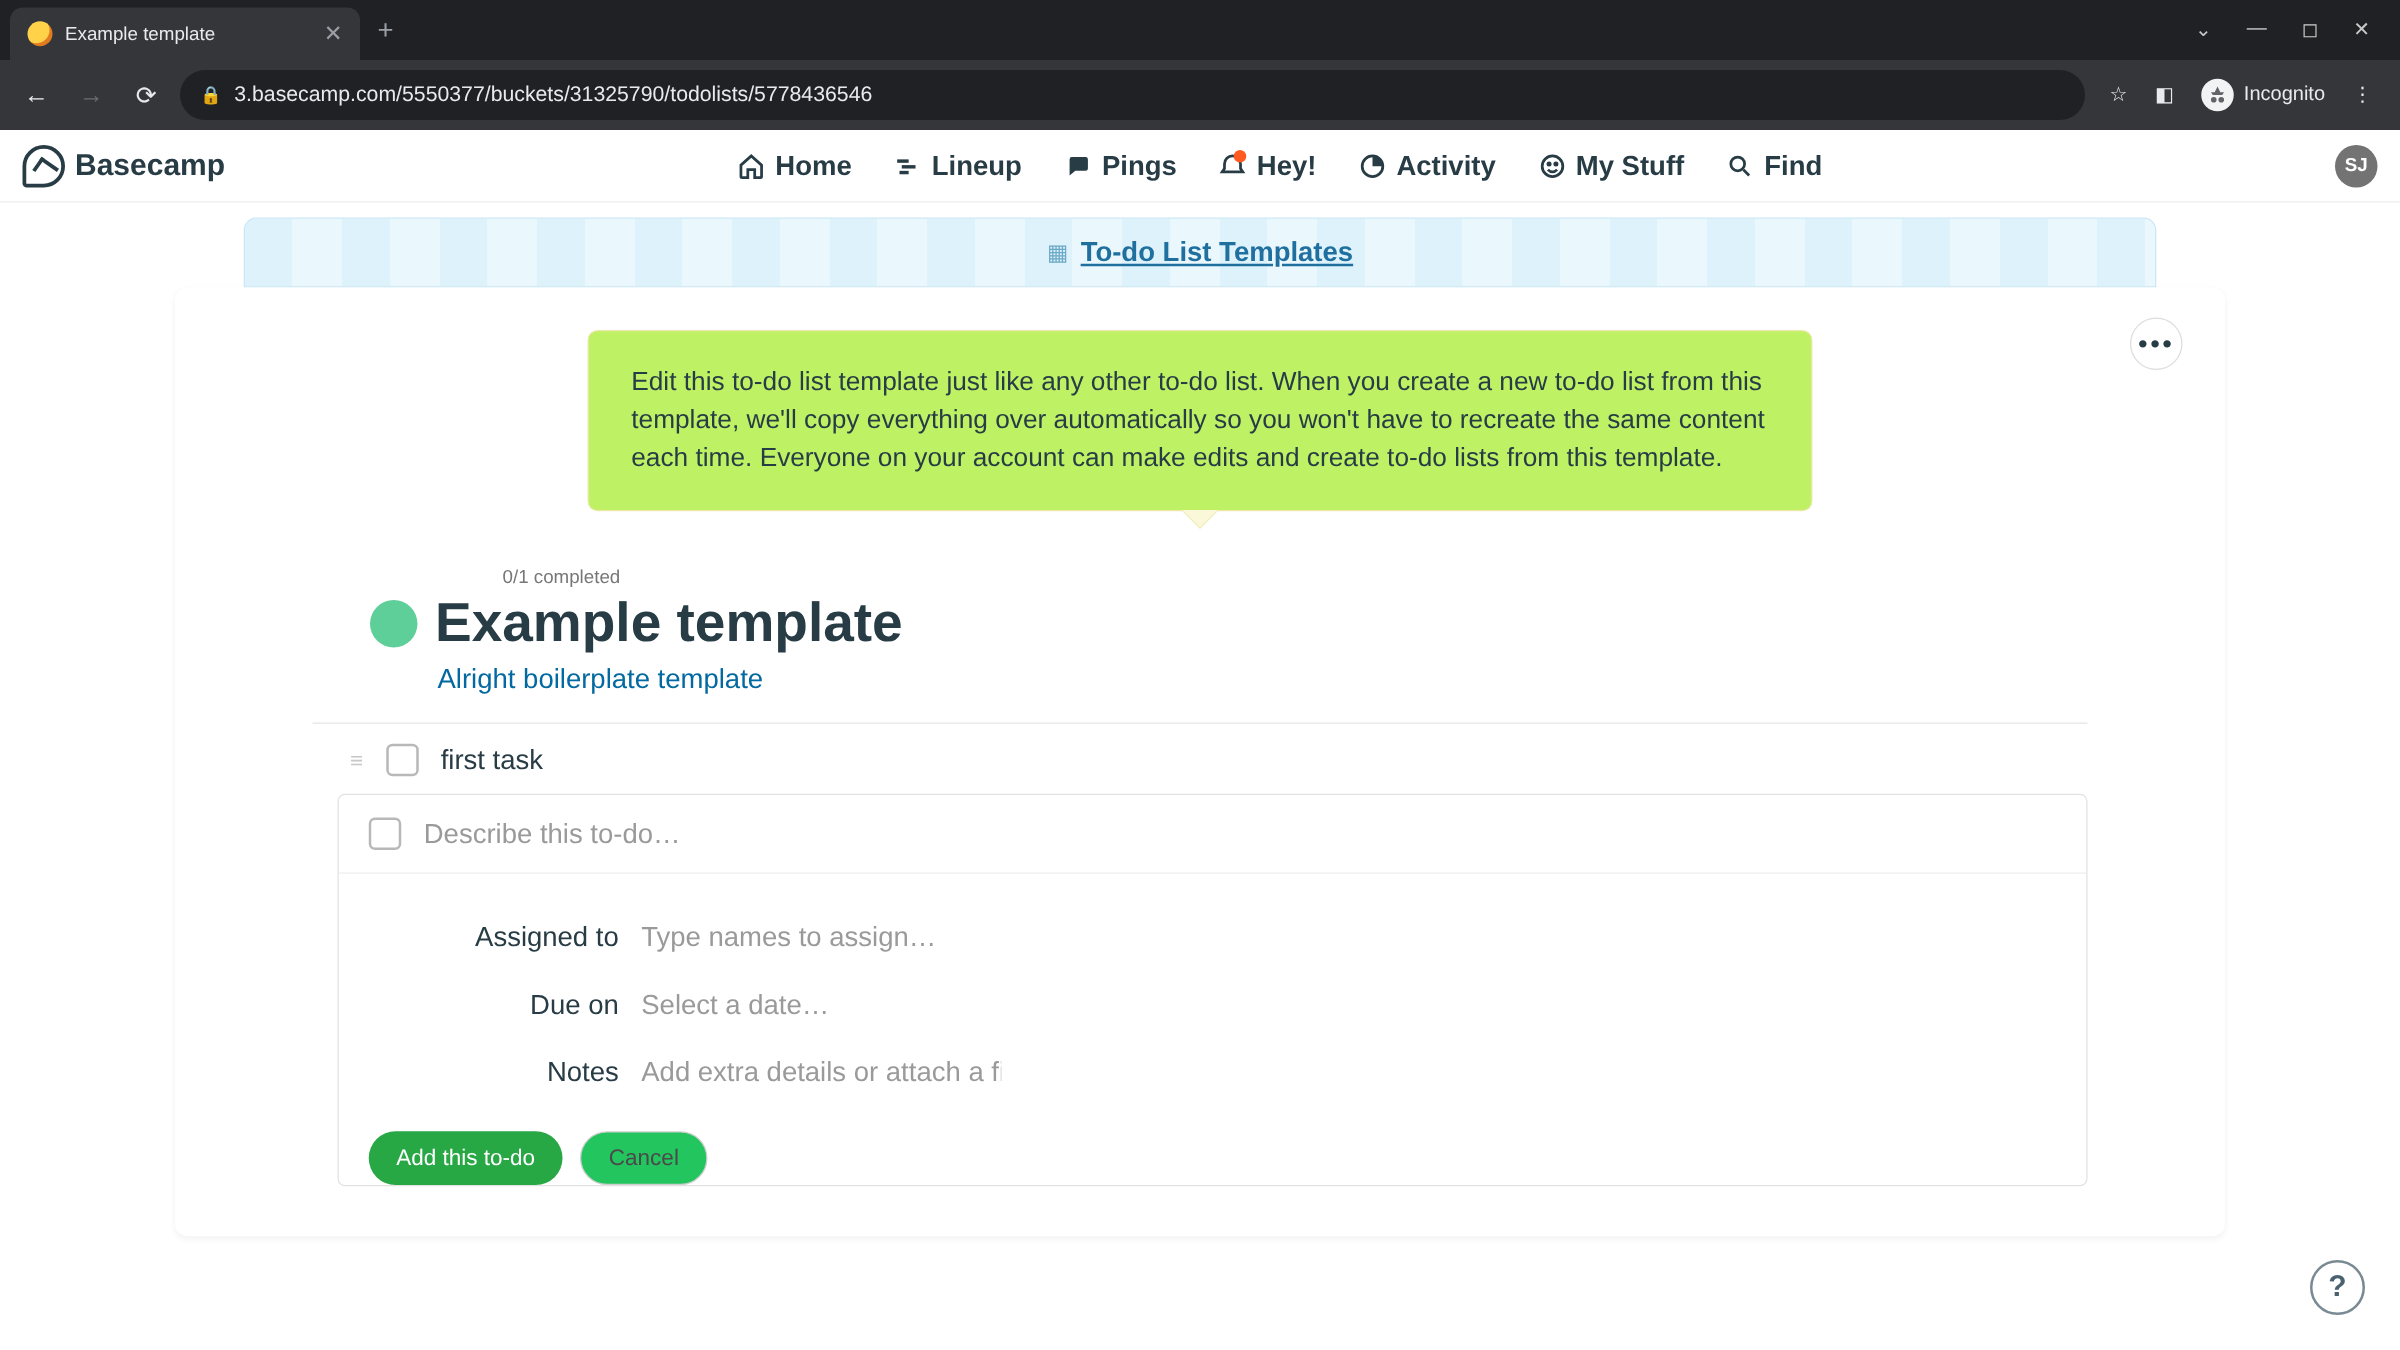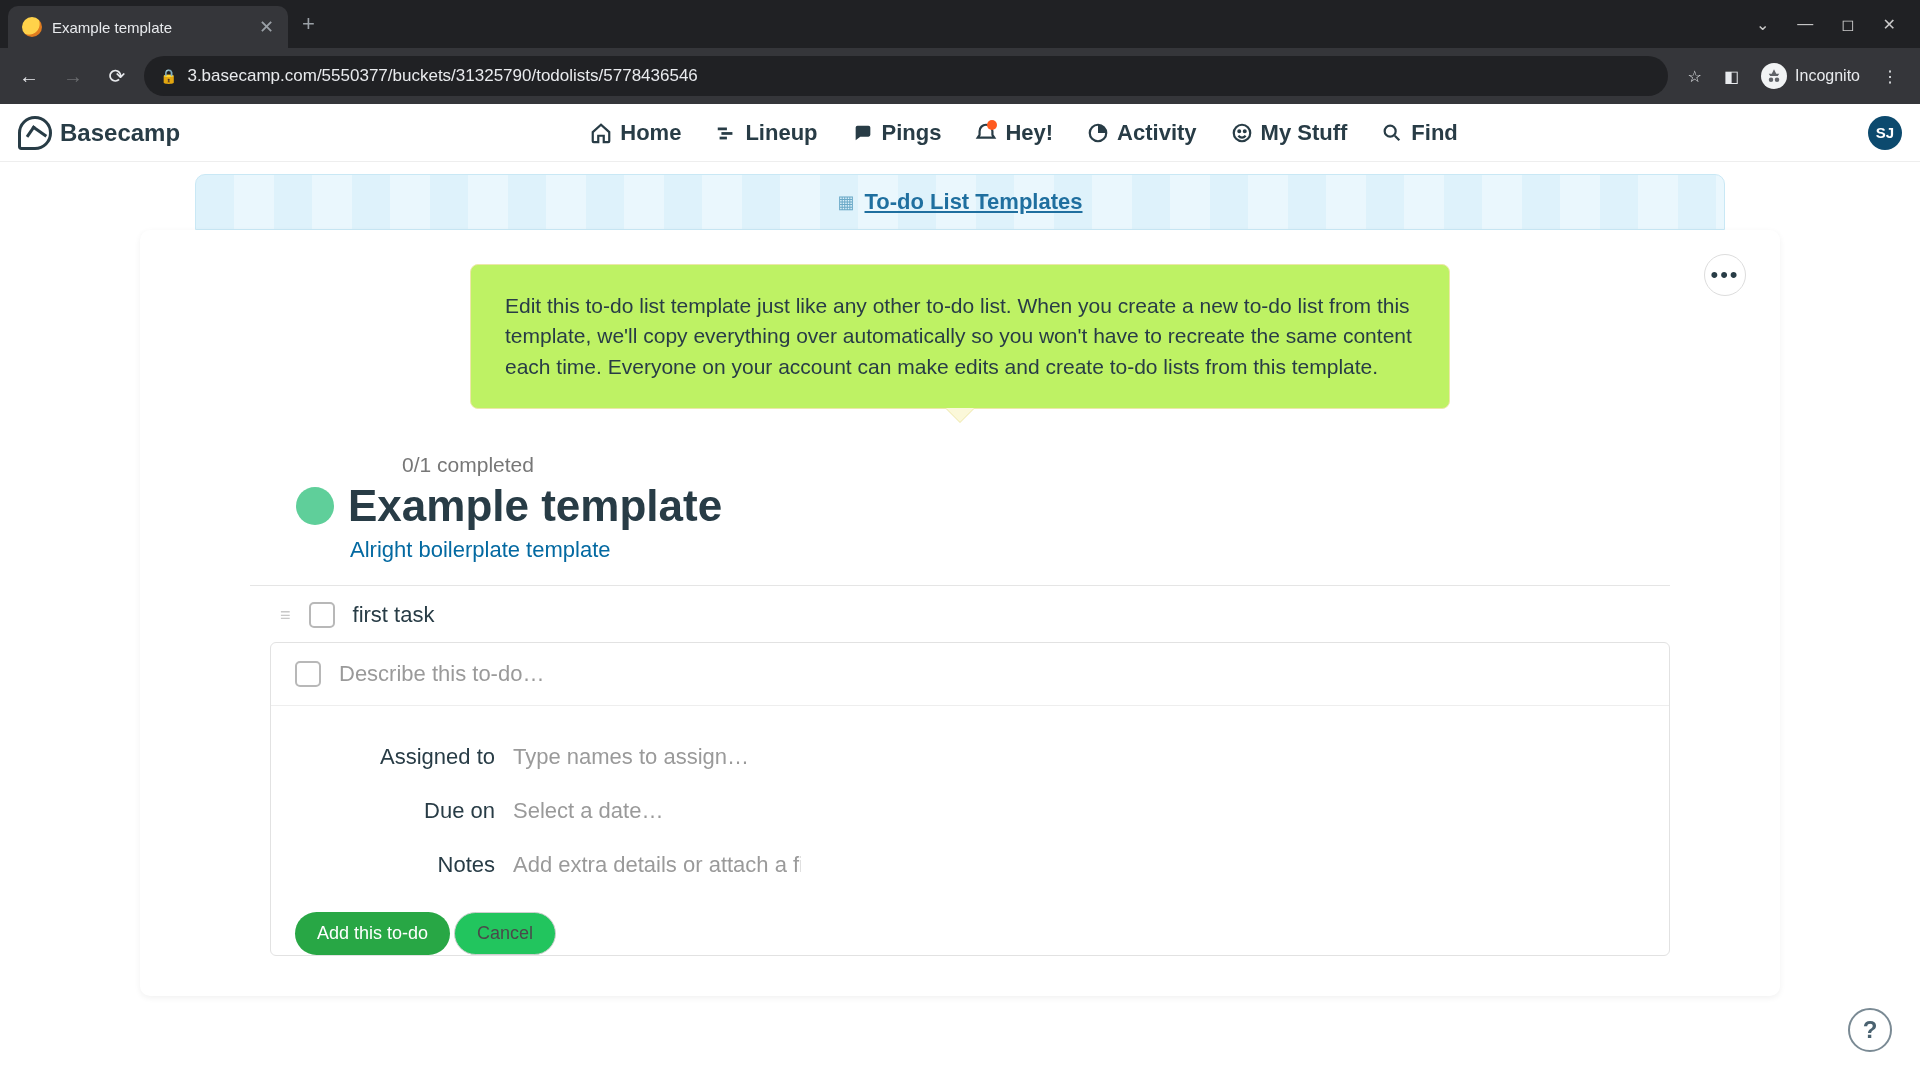--- a/index.html
+++ b/index.html
@@ -29,37 +29,37 @@
 
 .app { background: #fff; height: calc(1080px - 104px); position: relative; }
 .app-nav { display: flex; align-items: center; height: 58px; border-bottom: 1px solid #eee; padding: 0 18px; }
 .logo { display: flex; align-items: center; gap: 8px; font-weight: 700; font-size: 24px; color: #283c46; }
 .logo-mark { width: 34px; height: 34px; border: 3px solid #283c46; border-radius: 50% 50% 50% 10%; position: relative; }
 .logo-mark::after { content: ""; position: absolute; width: 14px; height: 10px; border-top: 3px solid #283c46; border-left: 3px solid #283c46; transform: rotate(35deg); top: 10px; left: 7px; }
 .nav-items { display: flex; gap: 34px; margin: 0 auto; }
 .nav-item { display: flex; align-items: center; gap: 8px; font-size: 22px; font-weight: 700; color: #283c46; cursor: pointer; position: relative; }
 .nav-icon { width: 22px; height: 22px; display: inline-flex; align-items: center; justify-content: center; }
 .hey-dot { position: absolute; top: -2px; left: 12px; width: 10px; height: 10px; background: #ff5a1f; border-radius: 50%; }
-.avatar { width: 34px; height: 34px; border-radius: 50%; background: #0c4a6e; color: #fff; display: flex; align-items: center; justify-content: center; font-weight: 700; font-size: 15px; }
+.avatar { width: 34px; height: 34px; border-radius: 50%; background: #737373; color: #fff; display: flex; align-items: center; justify-content: center; font-weight: 700; font-size: 15px; }
 
 
 .crumb-banner { margin: 12px auto 0; width: 1530px; background: repeating-linear-gradient(90deg,#def2fb 0 38px,#eaf7fd 38px 78px); border: 1px solid #c9e8f5; border-radius: 10px 10px 0 0; height: 56px; display: flex; align-items: center; justify-content: center; gap: 10px; }
 .crumb-link { color: #1f6f9f; font-weight: 700; font-size: 22px; text-decoration: underline; cursor: pointer; }
 .crumb-icon { color: #6aa9c7; font-size: 18px; }
 
 
 .card { width: 1640px; margin: 0 auto; background: #fff; border-radius: 10px; position: relative; box-shadow: 0 2px 6px rgba(0,0,0,0.06); padding-bottom: 40px; }
 .dots-btn { position: absolute; right: 34px; top: 24px; width: 42px; height: 42px; border-radius: 50%; border: 1px solid #ddd; display: flex; align-items: center; justify-content: center; font-size: 22px; letter-spacing: 2px; cursor: pointer; color: #283c46; background: #fff; }
 
 .callout-wrap { display: flex; justify-content: center; padding-top: 34px; }
 .callout { width: 980px; background: #bef264; border: 1px solid #ede7a9; border-radius: 8px; padding: 26px 34px; font-size: 21px; color: #283c46; line-height: 1.45; position: relative; }
 .callout::after { content: ""; position: absolute; bottom: -14px; left: 50%; transform: translateX(-50%); width: 0; height: 0; border-left: 14px solid transparent; border-right: 14px solid transparent; border-top: 14px solid #fbf8d9; filter: drop-shadow(0 1px 0 #ede7a9); }
 
 .list-head { padding: 44px 0 0 156px; }
-.progress-text { font-size: 21px; color: #777; margin-left: 106px; }
+.progress-text { font-size: 15px; color: #777; margin-left: 106px; }
 .title-row { display: flex; align-items: center; gap: 14px; margin-top: 4px; }
 .status-dot { width: 38px; height: 38px; border-radius: 50%; background: #5fcf9a; }
 .list-title { font-size: 44px; font-weight: 700; color: #283c46; }
 .list-desc { font-size: 22px; color: #0369a1; margin-top: 6px; margin-left: 54px; }
 
 .divider { border: none; border-top: 1px solid #e5e5e5; margin: 22px 110px 0 110px; }
 
 .task-row { display: flex; align-items: center; gap: 18px; padding: 16px 0 10px 140px; }
 .drag { color: #c8c8c8; font-size: 18px; cursor: grab; }
 .chk { width: 26px; height: 26px; border: 2px solid #b8b8b8; border-radius: 5px; background: #fff; cursor: pointer; }
@@ -69,21 +69,21 @@
 .nt-head { display: flex; align-items: center; gap: 18px; padding: 18px 24px; border-bottom: 1px solid #eee; }
 .nt-input { border: none; outline: none; font-size: 22px; color: #283c46; flex: 1; }
 .nt-input::placeholder { color: #9a9a9a; }
 
 .field-grid { padding: 24px 24px 0 24px; }
 .field-row { display: flex; align-items: center; gap: 18px; padding: 14px 0; }
 .field-label { width: 200px; text-align: right; font-size: 22px; color: #283c46; }
 .field-input { border: none; outline: none; font-size: 22px; color: #283c46; }
 .field-input::placeholder { color: #9a9a9a; }
 
-.nt-actions { display: flex; gap: 4px; padding: 20px 24px 0 24px; }
+.nt-actions { display: flex; gap: 14px; padding: 20px 24px 0 24px; }
 .btn-primary { background: #28a745; color: #fff; border: none; border-radius: 22px; padding: 10px 22px; font-size: 18px; cursor: pointer; }
 .btn-secondary { background: #22c55e; color: #4a4a4a; border: 1px solid #cfcfcf; border-radius: 22px; padding: 10px 22px; font-size: 18px; cursor: pointer; }
 
 .help-fab { position: fixed; right: 28px; bottom: 28px; width: 44px; height: 44px; border: 2px solid #7a8a94; border-radius: 50%; display: flex; align-items: center; justify-content: center; color: #4a6270; font-size: 24px; font-weight: 700; background: #fff; cursor: pointer; }
 </style>
 </head>
 <body>
 
 <div class="browser-chrome">
   <div class="tab-bar">

